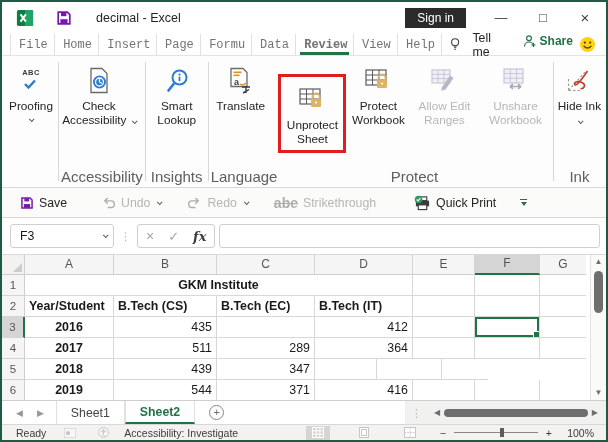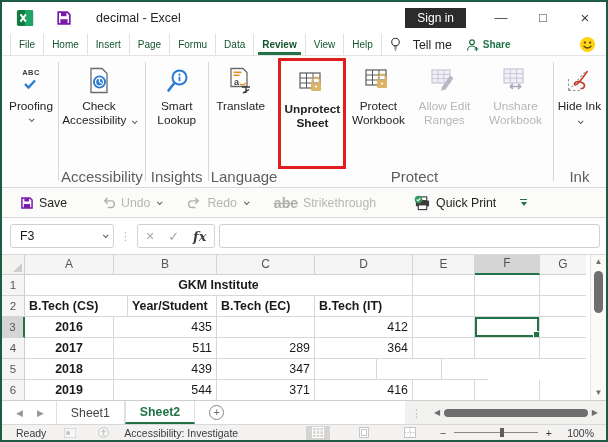--- a/index.html
+++ b/index.html
@@ -12,41 +12,41 @@
   .titlebar { height:32px; display:flex; align-items:center; background:#fff; padding-left:14px; flex:none; }
   .titlebar .xicon { width:18px; height:18px; }
   .titlebar .savicon { width:16px; height:16px; margin-left:22px; }
   .title-text { margin-left:24px; font-size:12.5px; color:#252423; }
   .signin { margin-left:auto; background:#2b2b2b; color:#fff; font-size:12px; padding:3px 12px; cursor:default; }
   .winctl { display:flex; }
   .wbtn { width:42px; text-align:center; font-size:13px; color:#404040; line-height:30px; }
 
   
   .tabrow { height:22px; display:flex; align-items:stretch; border-bottom:1px solid #e3e3e3; padding-left:8px; flex:none; }
-  .rtab { padding:0 8px; font-size:10px; color:#14532d; display:flex; align-items:center; border-right:1px solid #e0e0e0; position:relative; white-space:nowrap; overflow:hidden; }
+  .rtab { padding:0 8px; font-size:12px; color:#737373; display:flex; align-items:center; border-right:1px solid #e0e0e0; position:relative; white-space:nowrap; overflow:hidden;font-family:Liberation Mono, monospace; }
   .rtab.first { border-left:1px solid #e0e0e0; }
   .rtab.active { font-weight:bold; }
   .rtab.active::after { content:""; position:absolute; left:4px; right:4px; bottom:0; height:3px; background:#217346; }
   .tellme { display:flex; align-items:center; font-size:12.3px; color:#252423; padding:0 8px; gap:12px; }
-  .share { display:flex; align-items:center; font-size:10px; color:#217346; font-weight:bold; padding:0 6px; gap:3px; }
+  .share { display:flex; align-items:flex-start; font-size:12px; color:#217346; font-weight:bold; padding:0 6px; gap:3px; }
   .smiley { margin-left:auto; margin-right:10px; display:flex; align-items:center; }
 
   
   .ribbon { height:132px; display:flex; align-items:stretch; padding:2px 2px 0 4px; background:#fdfdfd; border-bottom:1px solid #d8d8d8; flex:none; }
   .rgroup { display:flex; flex-direction:column; }
   .rbtns { display:flex; flex:1; align-items:stretch; }
   .rglabel { height:18px; text-align:center; font-size:15px; color:#605e5c; line-height:16px; }
   .rsep { width:1px; background:#d8d8d8; margin:4px 2px 6px 2px; }
   .rbtn { display:flex; flex-direction:column; align-items:center; padding-top:7px; cursor:default; }
   .rbtn .ric { height:32px; display:flex; align-items:center; justify-content:center; }
   .rbtn .rlab { font-size:11.8px; line-height:1.15; text-align:center; color:#252423; margin-top:3px; }
   .rbtn.disabled .rlab { color:#b8b6b4; }
   .chev { display:inline-block; width:4px; height:4px; border-right:1px solid #555; border-bottom:1px solid #555; transform:rotate(45deg) translateY(-1px); margin-left:2px; }
   .chev.below { display:block; margin:4px auto 0 auto; }
-  .hl { border:3px solid #e11e1e; margin:0 1px; display:flex;font-weight:bold; }
+  .hl { border:3px solid #e11e1e; margin:16px 1px; display:flex; }
   .w46{width:46px}.w50{width:50px}.w58{width:58px}.w60{width:60px}.w62{width:62px}.w70{width:70px}.w72{width:72px}.w76{width:76px}
   .abc-txt { font-size:7.5px; font-weight:bold; color:#3b3b3b; letter-spacing:.4px; line-height:7px; text-align:center; }
 
   
   .qat { height:30px; background:#fbfbfa; border-bottom:1px solid #d8d8d8; display:flex; align-items:center; padding-left:12px; gap:4px; flex:none; }
   .qitem { display:flex; align-items:center; gap:5px; font-size:12.3px; color:#252423; padding:0 6px; }
   .qitem.disabled { color:#b8b6b4; }
   .strike { text-decoration:line-through; font-size:14px; color:#b0aeac; font-weight:bold; }
   .qat-more { margin-left:14px; display:flex; flex-direction:column; align-items:center; }
   .qat-more .bar { width:7px; height:1px; background:#217346; margin-bottom:2px; }
@@ -397,22 +397,22 @@
       <div class="grow">
         <div class="rowh">1</div>
         <div class="cell cmerge">GKM Institute</div>
         <div class="cell ce"></div>
         <div class="cell cf"></div>
         <div class="cell cg"></div>
       </div>
 
       <div class="grow">
         <div class="rowh">2</div>
+        <div class="cell ca bold-left">Year/Student</div>
         <div class="cell cb bold-left">B.Tech (CS)</div>
-        <div class="cell ca bold-left">Year/Student</div>
         <div class="cell cc bold-left">B.Tech (EC)</div>
         <div class="cell cd bold-left">B.Tech (IT)</div>
         <div class="cell ce"></div>
         <div class="cell cf"></div>
         <div class="cell cg"></div>
       </div>
 
       <div class="grow">
         <div class="rowh selrow">3</div>
         <div class="cell ca year">2016</div>

